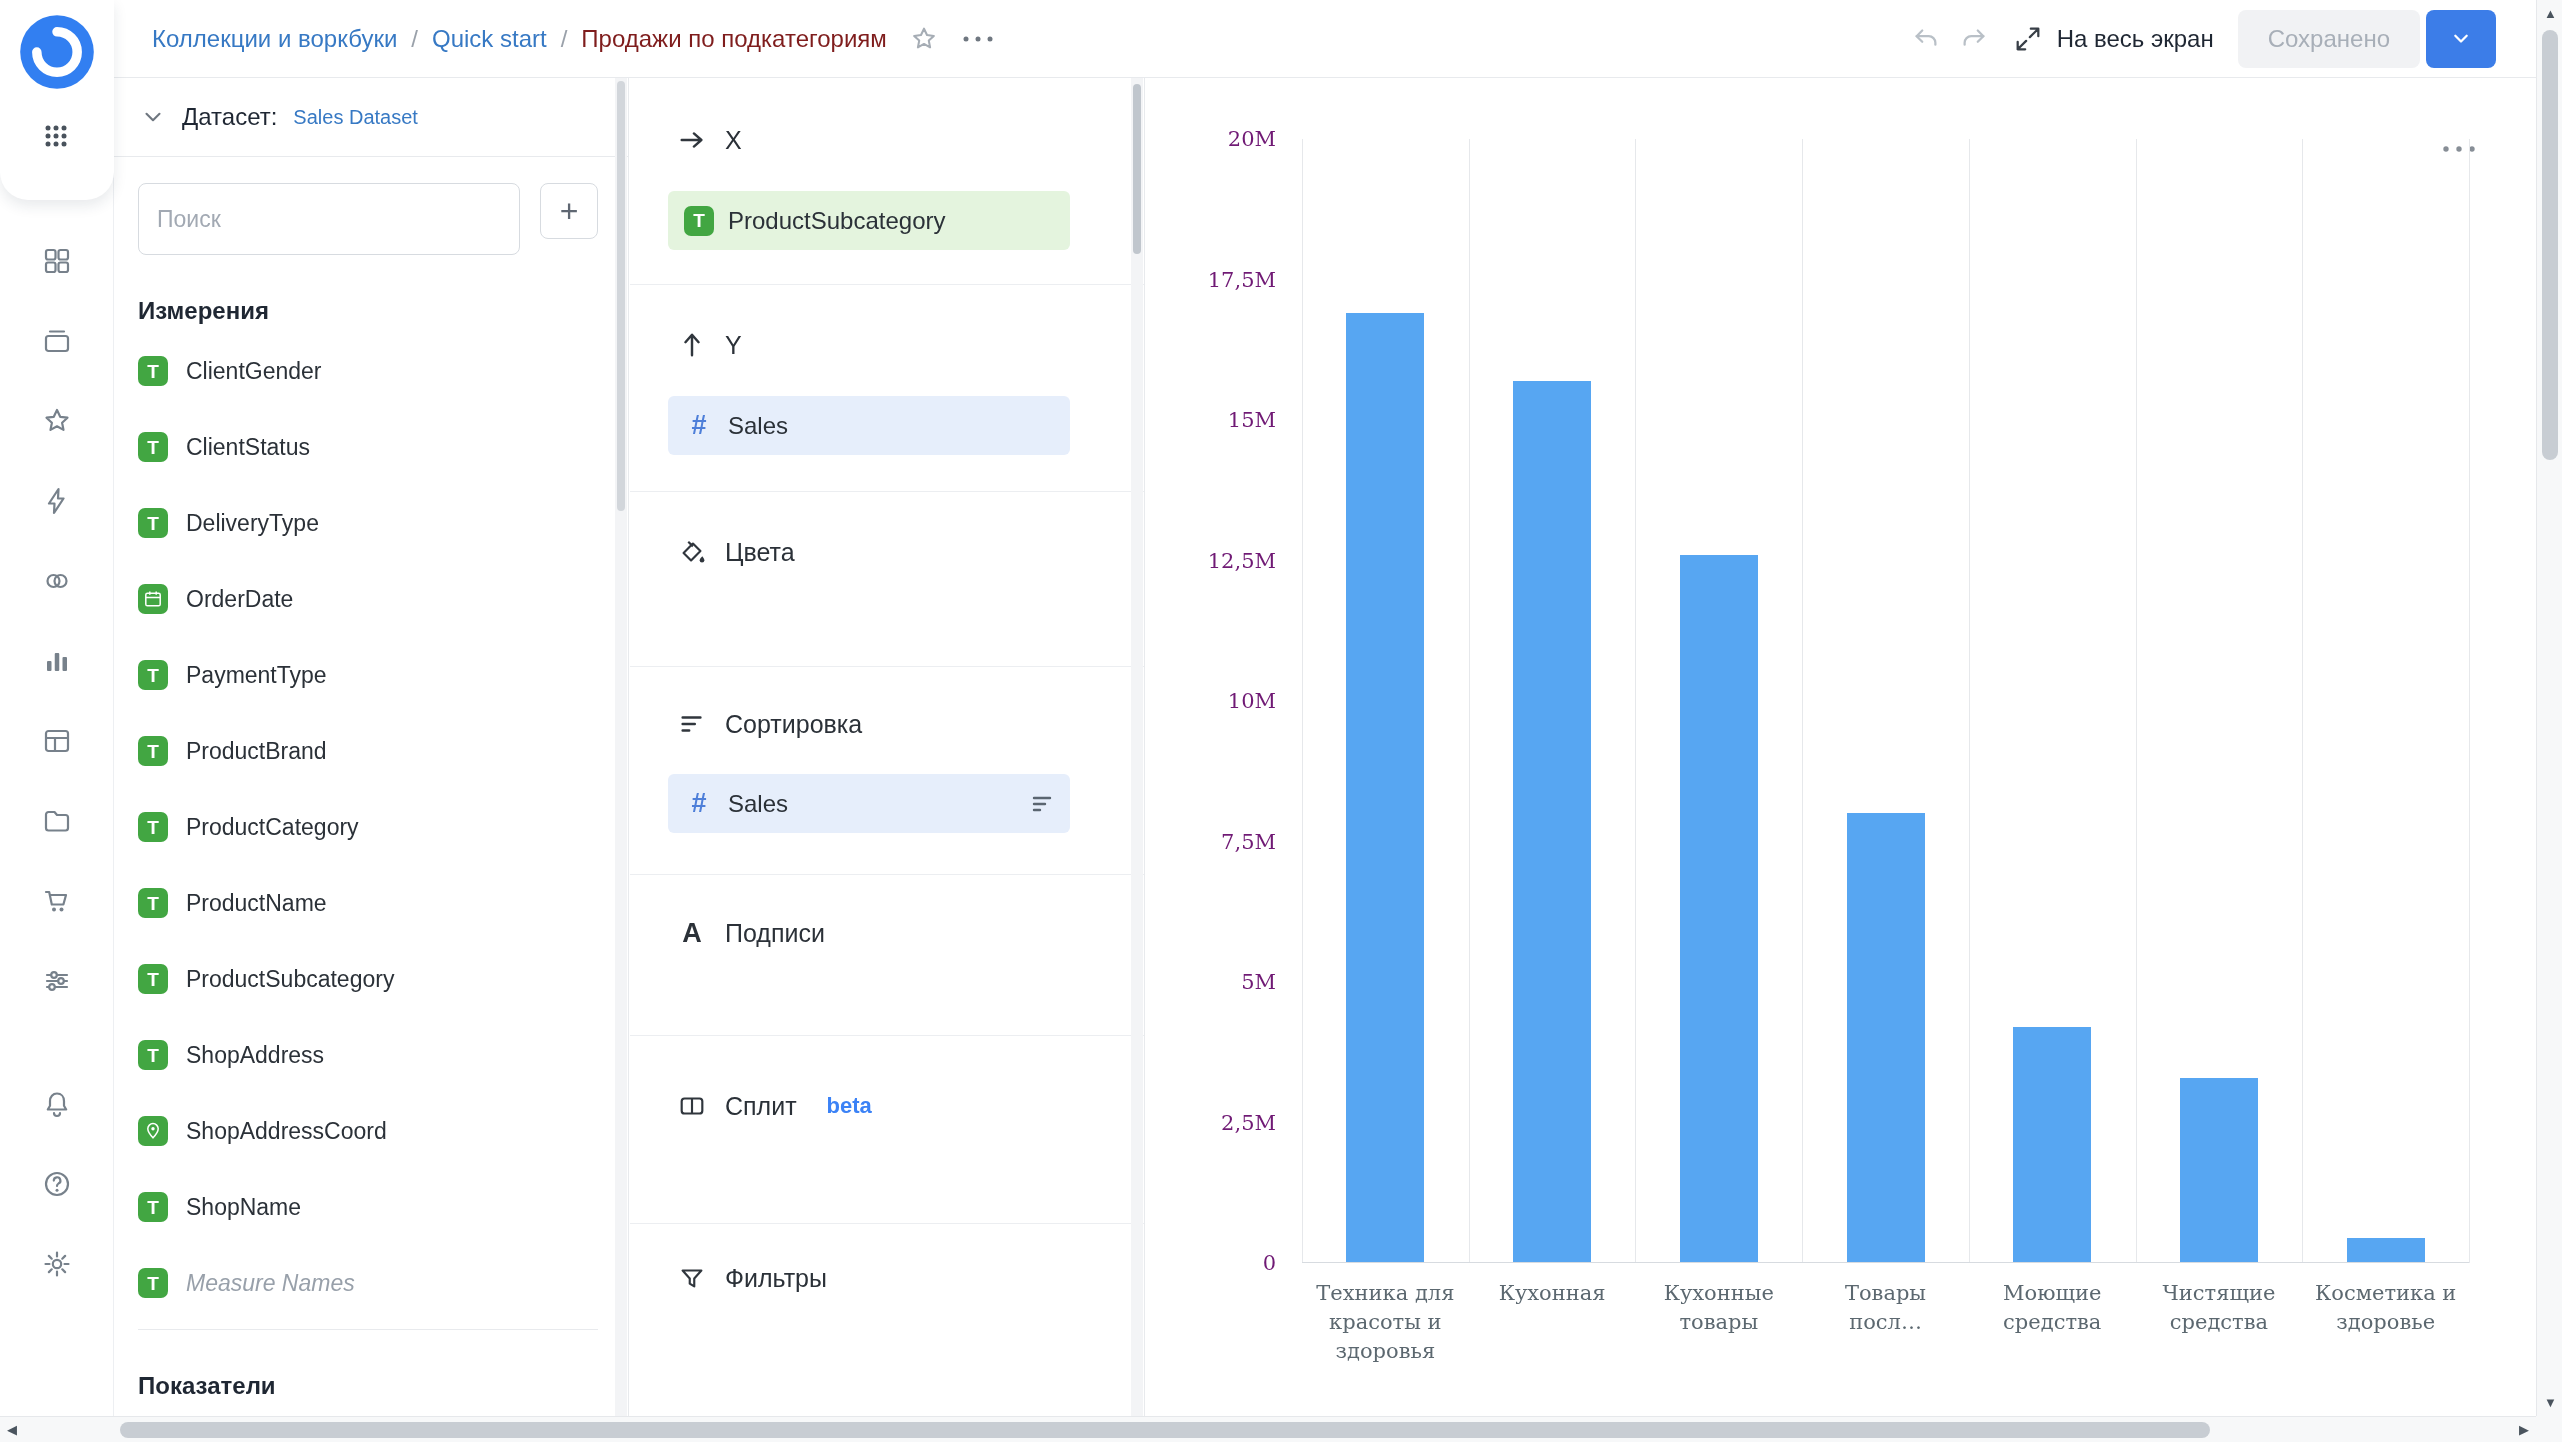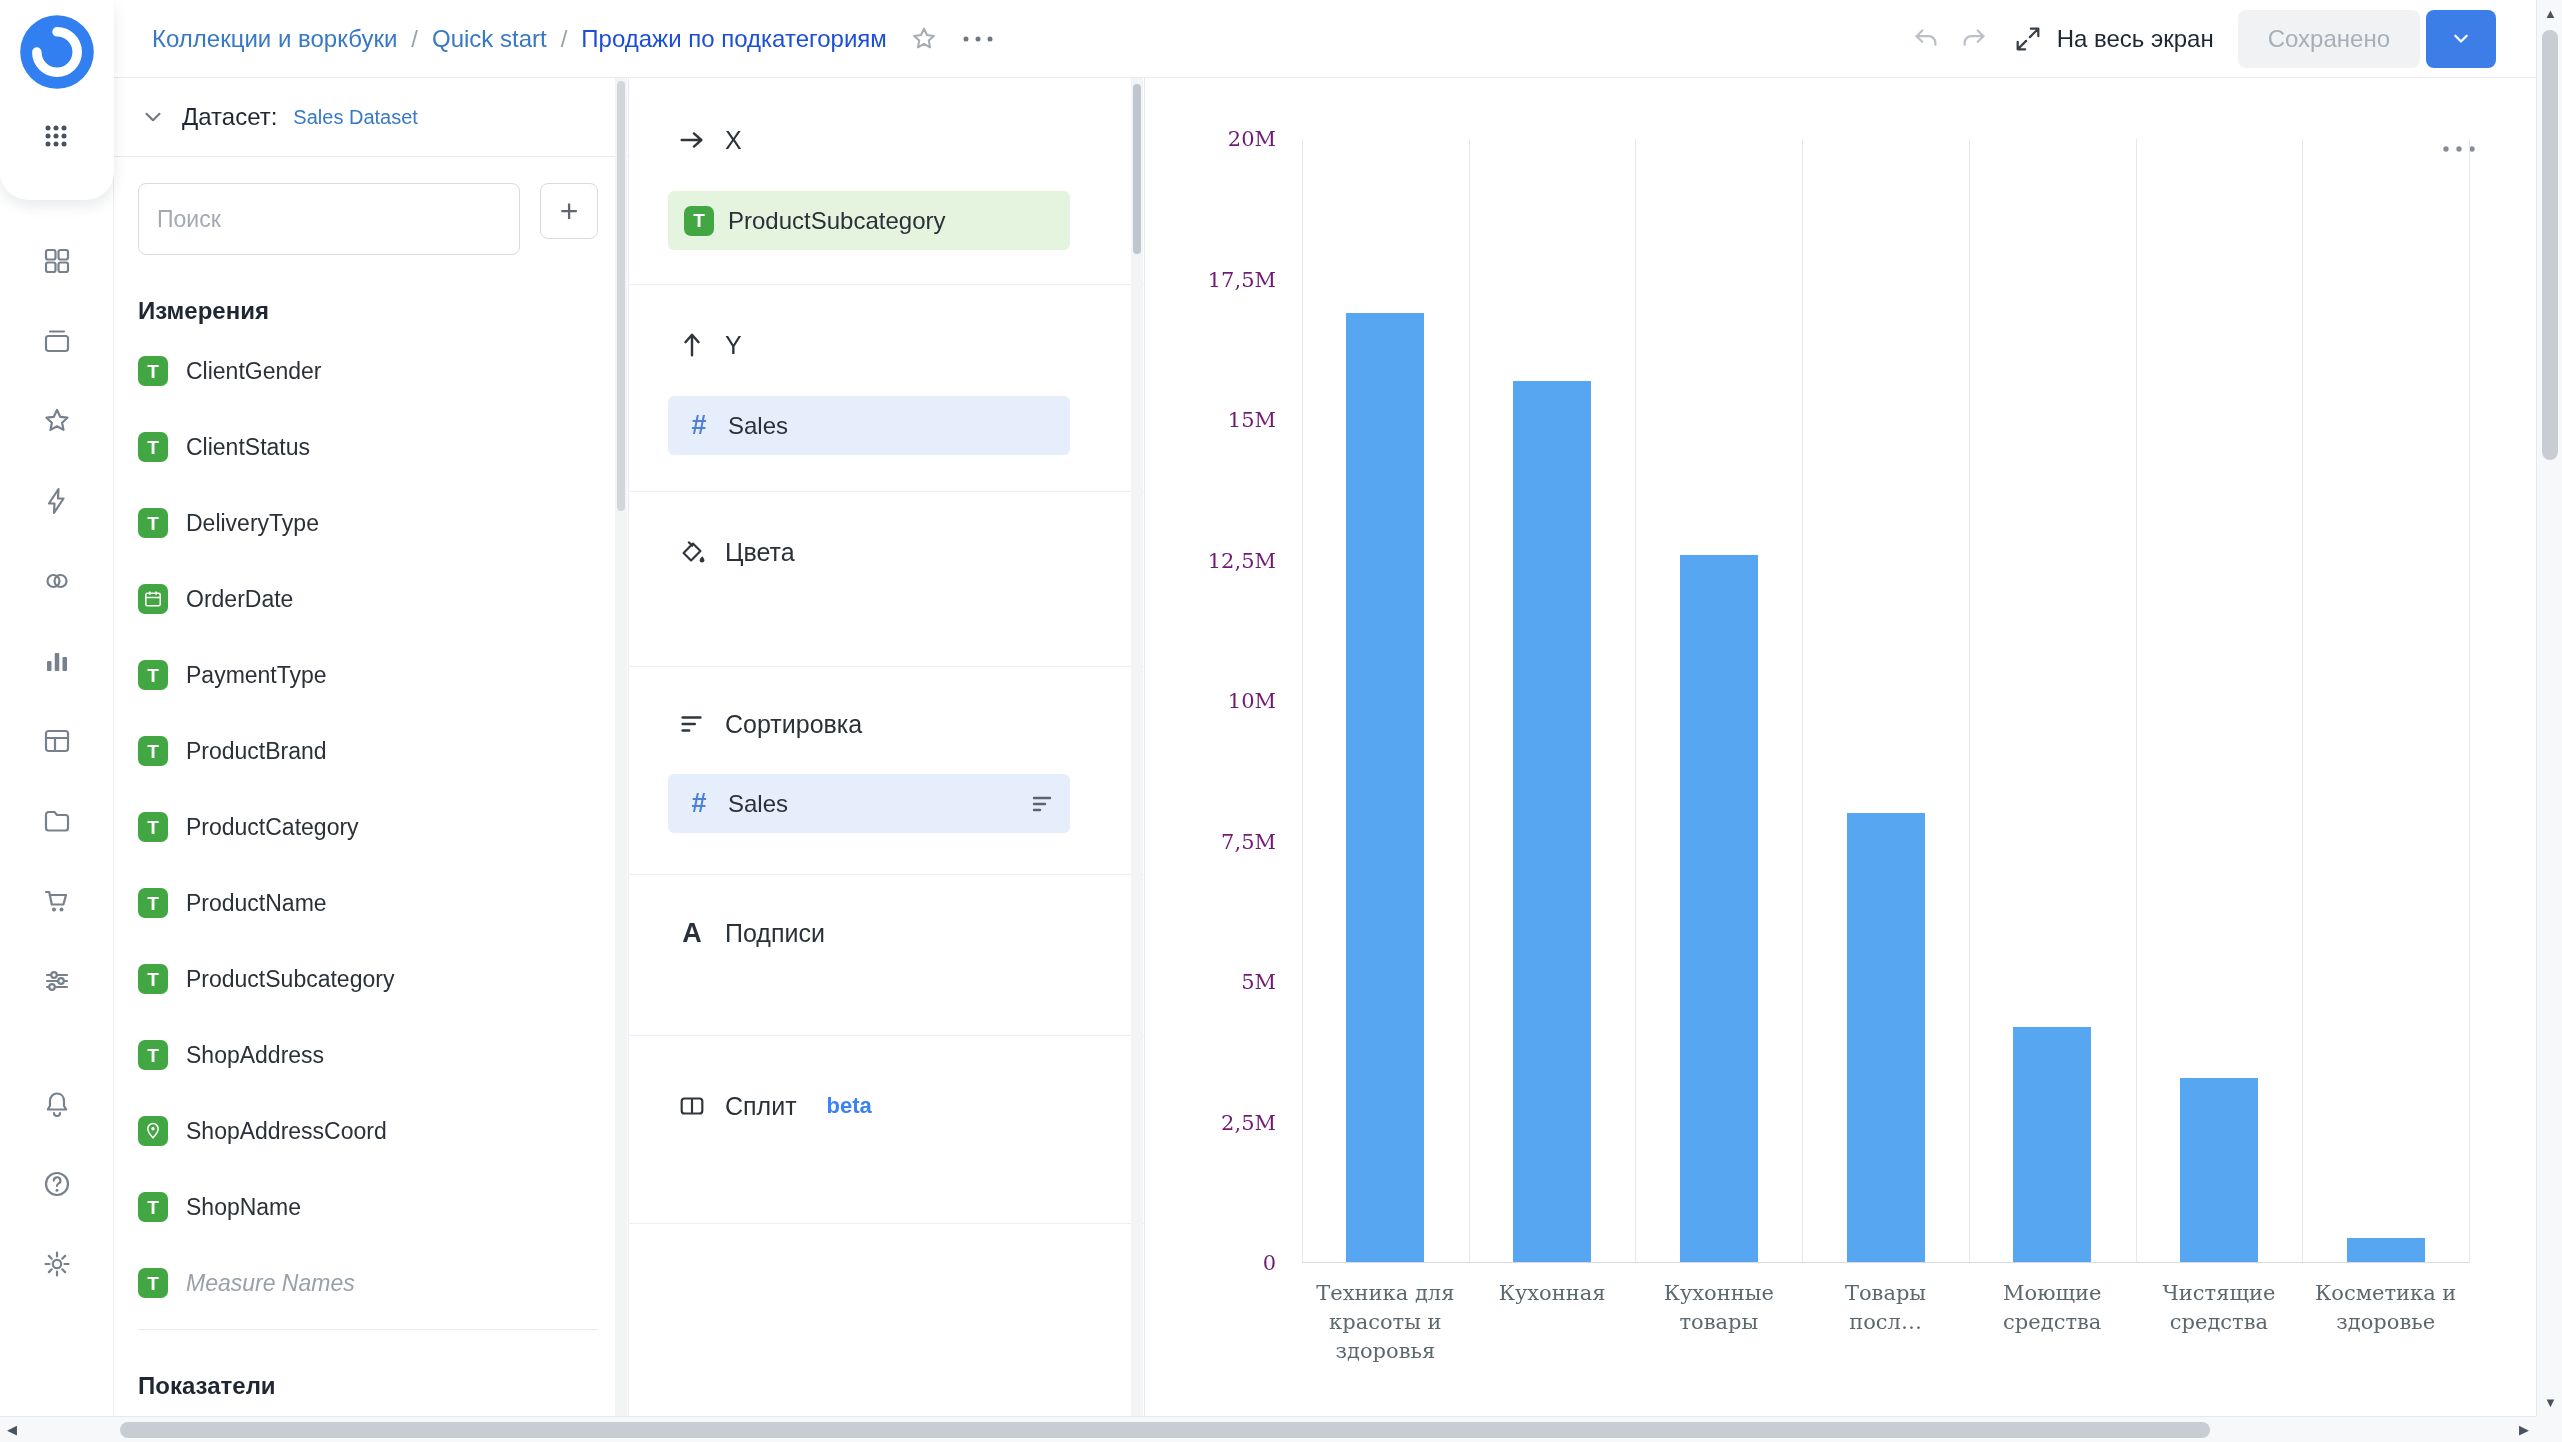--- a/index.html
+++ b/index.html
@@ -21,21 +21,21 @@
   .rail-btn { width:34px; height:34px; display:flex; align-items:center; justify-content:center; }
   .rail-btn svg { display:block; }
 
   
   .main { position:absolute; left:114px; top:0; right:26px; bottom:26px; }
   .topbar { height:78px; border-bottom:1px solid #E8EAED; display:flex; align-items:center;
           padding:0 40px 0 38px; }
   .crumbs { display:flex; align-items:center; gap:14px; font-size:24px; }
   .crumb-link { color:#3779C4; cursor:pointer; }
   .crumb-sep { color:#9AA1AA; }
-  .crumb-current { color:#1d4ed8; }
+  .crumb-current { color:#7f1d1d; }
   .tb-icon { margin-left:22px; display:flex; align-items:center; }
   .tb-right { margin-left:auto; display:flex; align-items:center; gap:24px; }
   .fs-btn { display:flex; align-items:center; gap:14px; font-size:24px; color:#1f2733; }
   .saved-btn { height:58px; padding:0 30px; border-radius:8px; background:#F1F2F4; color:#A8AFB8;
           font-size:24px; }
   .save-menu-btn { width:70px; height:58px; border-radius:8px; background:#3C7DE8; margin-left:-18px;
           display:flex; align-items:center; justify-content:center; }
 
   
   .dataset-panel { position:absolute; left:114px; top:78px; width:515px; bottom:26px; background:#fff;
@@ -464,20 +464,28 @@
       <div class="sec-label">
         <svg width="30" height="30" viewBox="0 0 32 32" fill="none" stroke="#30363D" stroke-width="2.3">
           <rect x="5" y="8" width="22" height="16" rx="3"></rect>
             <path d="M16 8v16"></path>
         </svg>
         <span class="sec-text">Сплит</span>
         <span class="beta">beta</span>
       </div>
     </section>
 
+    <section class="cfg-section sec-filters">
+      <div class="sec-label">
+        <svg width="30" height="30" viewBox="0 0 32 32" fill="none" stroke="#30363D" stroke-width="2.3" stroke-linejoin="round">
+          <path d="M6 8h20l-7.6 8.6V25l-4.8-3v-5.4z"></path>
+        </svg>
+        <span class="sec-text">Фильтры</span>
+      </div>
+    </section>
 
   </div>
   <div class="cfg-scrollbar">
     <div class="thumb"></div>
   </div>
 </section>
 
 <section class="chart-area">
   <span class="chart-menu">
     <svg width="38" height="10" viewBox="0 0 38 10" fill="#878E96">

